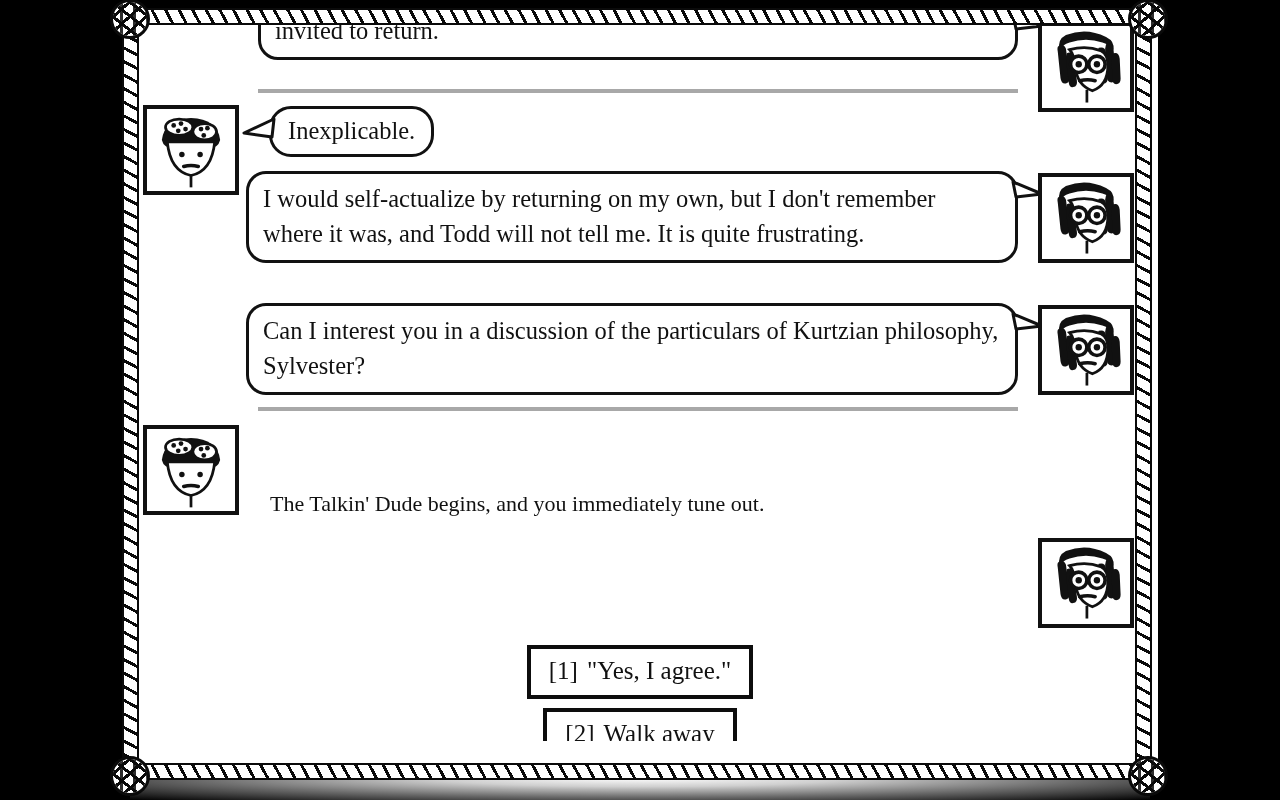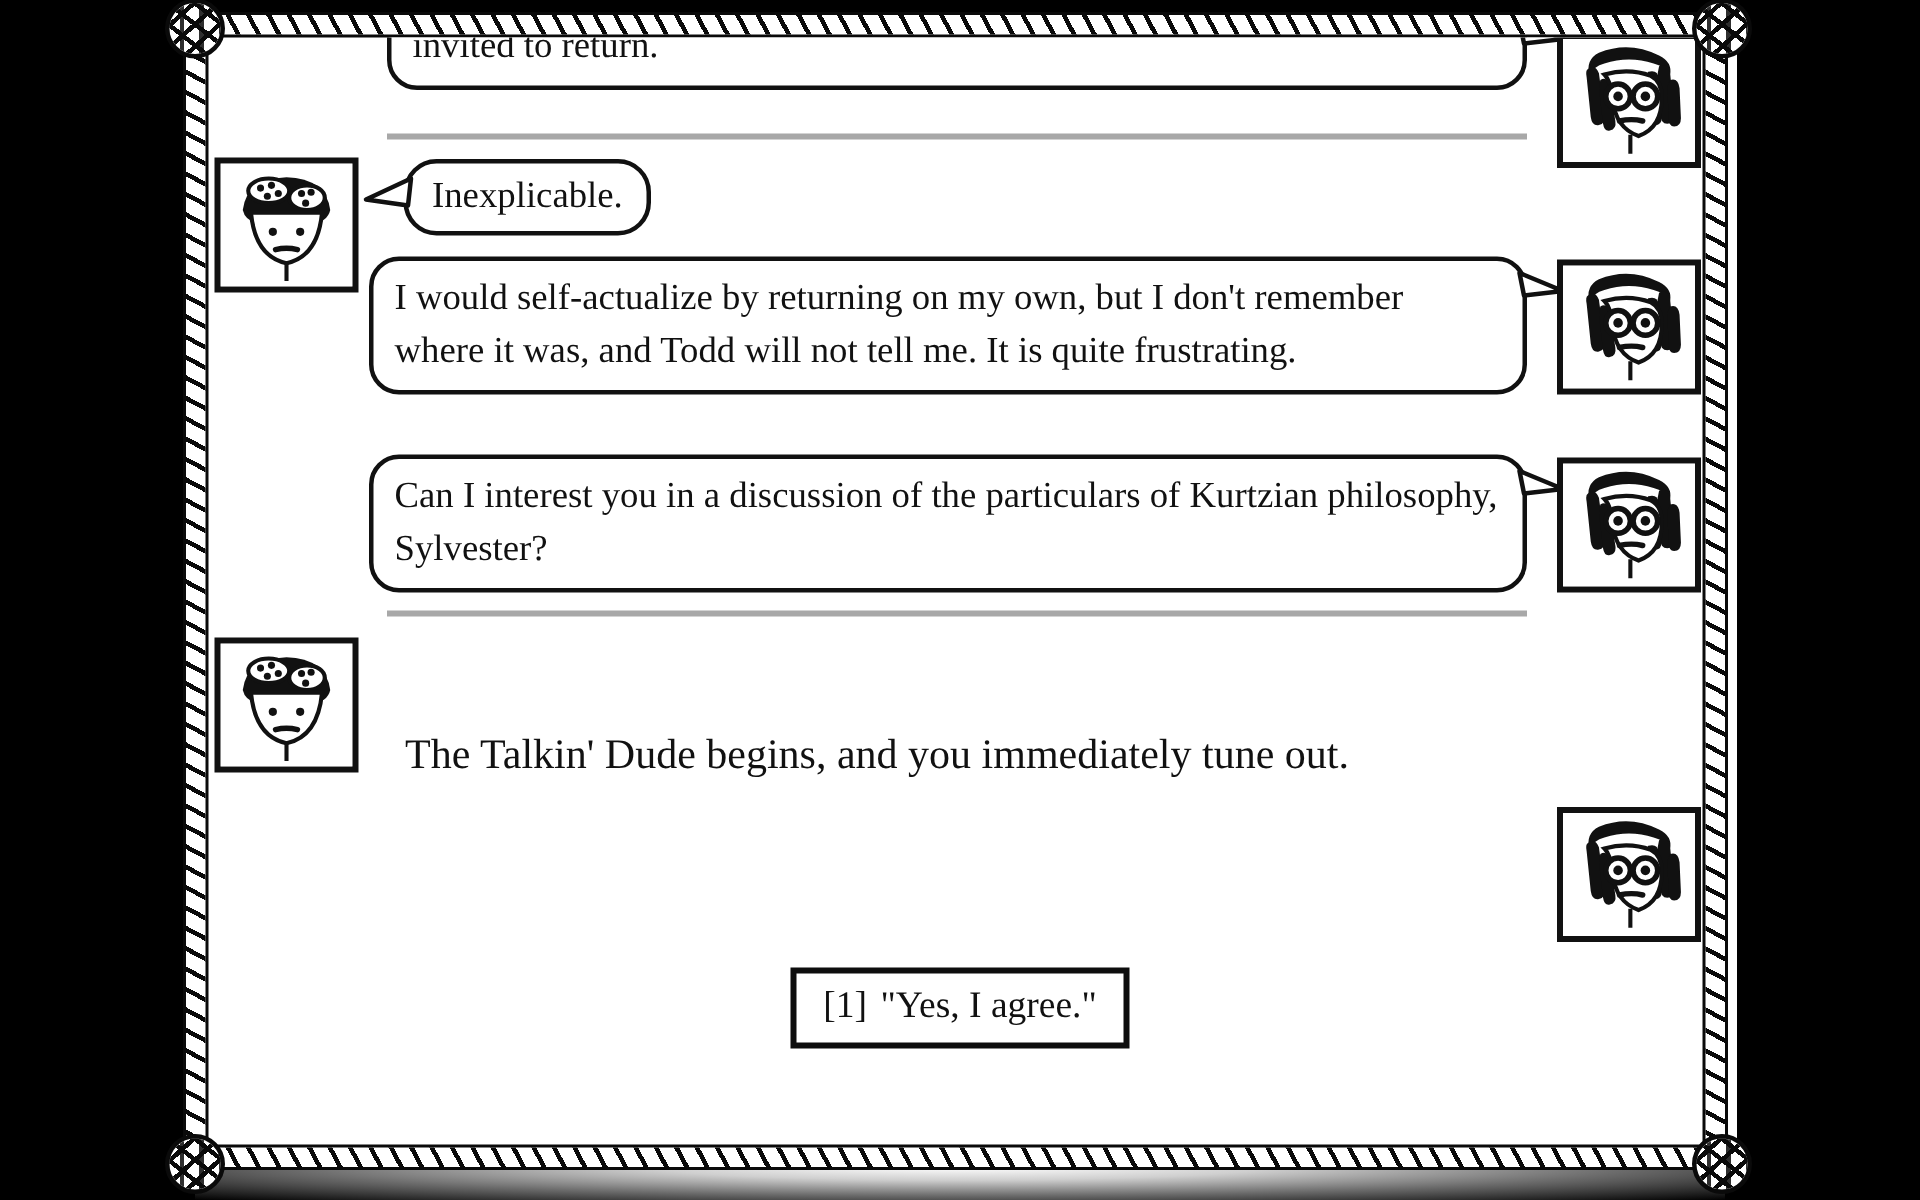--- a/index.html
+++ b/index.html
@@ -158,21 +158,21 @@
     left: -30px;
     top: 8px;
     width: 32px;
     height: 30px;
   }
   .tail-right svg, .tail-left svg { display:block; width:100%; height:100%; overflow:visible; }
 
   
   .narration {
     position: absolute;
-    font-size: 28px;
+    font-size: 22px;
     line-height: 32px;
     color: #111111;
     white-space: nowrap;
   }
 
   
   .choices {
     position: absolute;
     left: 0;
     top: 620px;
@@ -392,16 +392,19 @@
         <circle cx="60" cy="42" r="3.5" fill="#111"></circle>
         <path d="M41 60 q9 -2 17 0" stroke="#111" stroke-width="4" fill="none" stroke-linecap="round"></path>
         <path d="M49 70 l0 14" stroke="#111" stroke-width="3" fill="none"></path>
       </svg>
     </div>
 
     <div class="choices">
       <div class="choice">
         <span class="key">[1]</span><span>"Yes, I agree."</span>
       </div>
+      <div class="choice">
+        <span class="key">[2]</span><span>Walk away</span>
+      </div>
     </div>
 
   </div>
 </div>
 
 </body></html>

